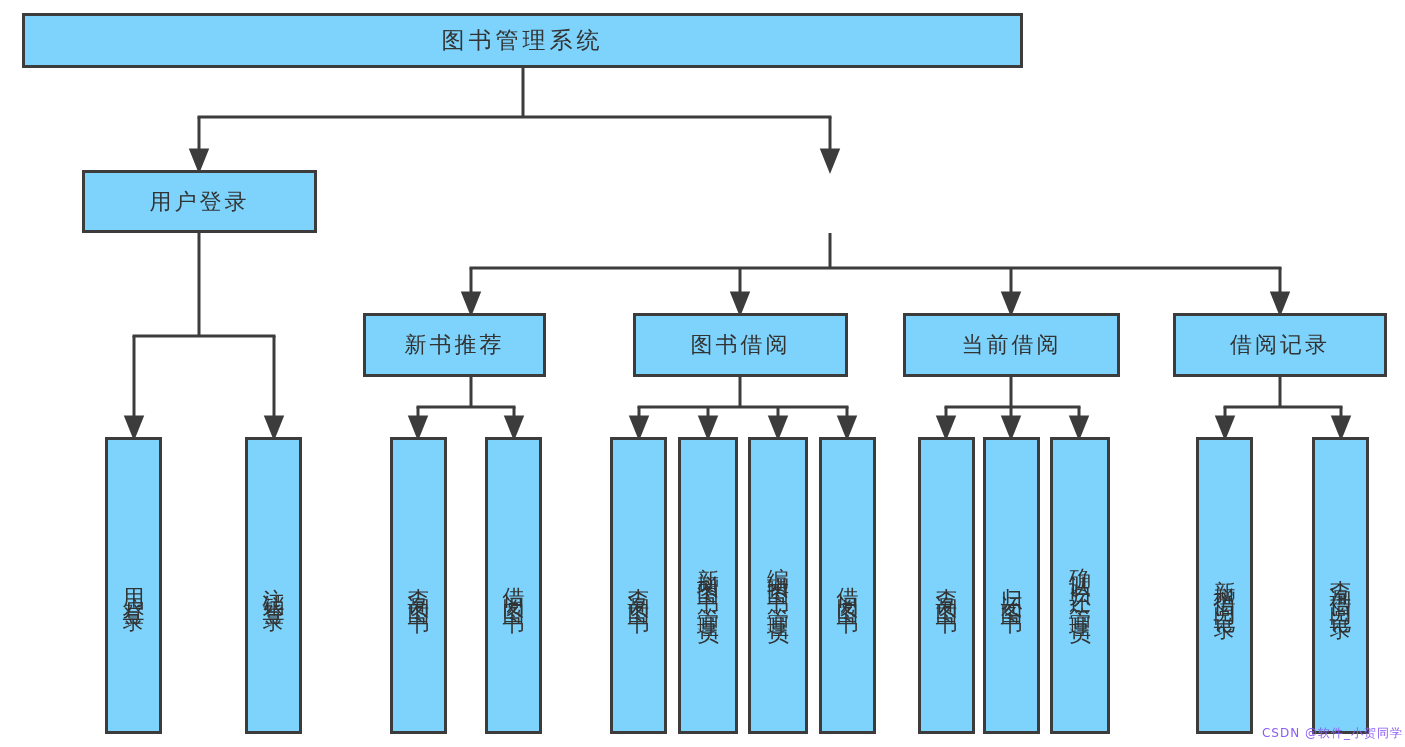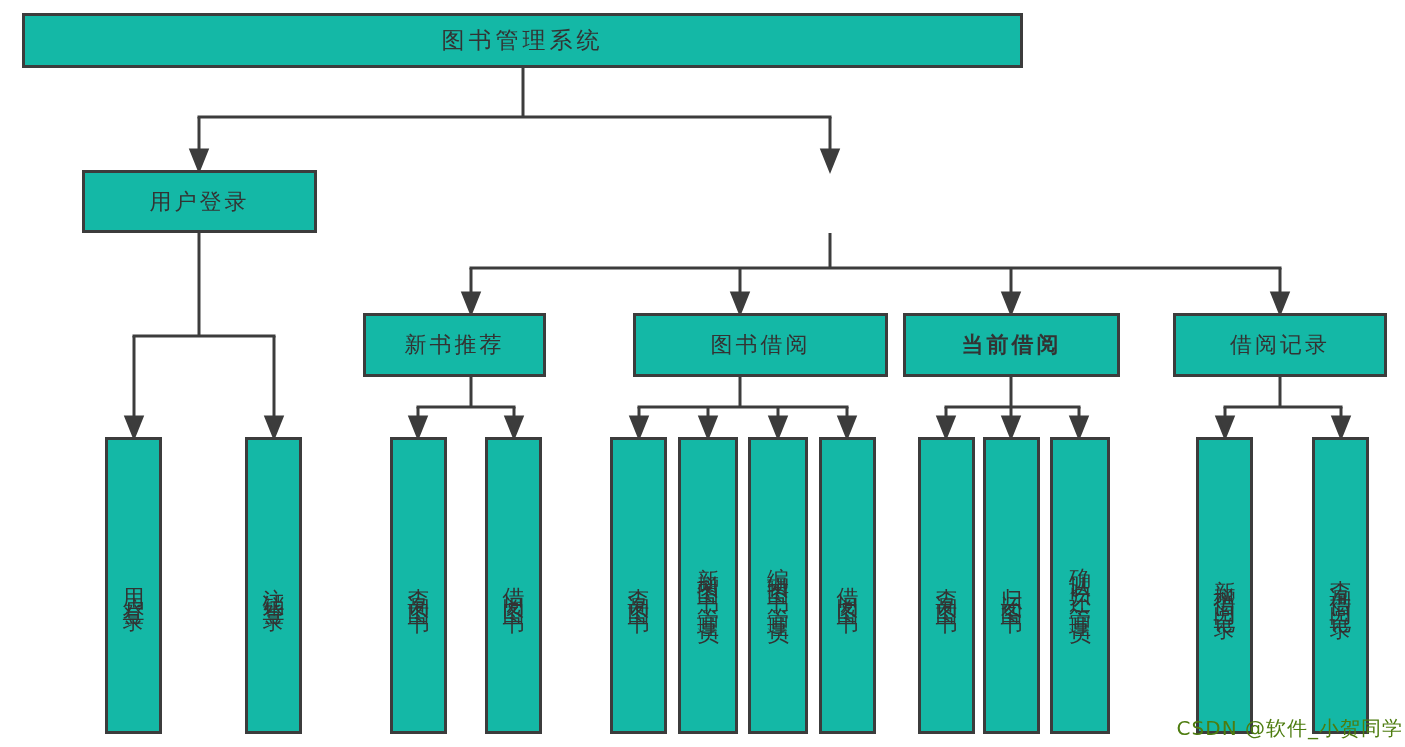--- a/index.html
+++ b/index.html
@@ -8,21 +8,21 @@
     width:1405px;height:747px;
     background:#ffffff;
     font-family:"DejaVu Sans",sans-serif;
     overflow:hidden;
   }
   svg.connectors{position:absolute;left:0;top:0;}
   .box{
     position:absolute;
     box-sizing:border-box;
     border:3px solid #3c3c3c;
-    background:#14b8a6;
+    background:#7dd3fc;
     display:flex;
     align-items:center;
     justify-content:center;
     color:#333333;
     font-size:22px;
     letter-spacing:3px;
     white-space:nowrap;
   }
   .root{left:22px;top:13px;width:1001px;height:55px;font-size:23px;letter-spacing:4px;}
   .lvl2{top:170px;height:63px;width:235px;}
@@ -32,22 +32,22 @@
     writing-mode:vertical-rl;
     text-orientation:mixed;
     letter-spacing:8px;
     line-height:1.1;
     font-size:22px;
     color:#333333;
   }
   .watermark{
     position:absolute;
     right:2px;bottom:5px;
-    font-size:20px;
-    color:#4d7c0f;
+    font-size:12px;
+    color:#8b5cf6;
     letter-spacing:1px;
   }
 </style>
 </head>
 <body>
 
 <div class="canvas">
 
   <svg class="connectors" width="1405" height="747">
     <g stroke="#3c3c3c" stroke-width="3" fill="#3c3c3c">
@@ -117,24 +117,24 @@
     <span>图书管理系统</span>
   </div>
 
   <div class="box lvl2" style="left:82px;">
     <span>用户登录</span>
   </div>
 
   <div class="box lvl3" style="left:363px;width:183px;">
     <span>新书推荐</span>
   </div>
-  <div class="box lvl3" style="left:633px;width:255px;">
+  <div class="box lvl3" style="left:633px;width:215px;">
     <span>图书借阅</span>
   </div>
-  <div class="box lvl3" style="left:903px;width:217px;font-weight:bold;">
+  <div class="box lvl3" style="left:903px;width:217px;">
     <span>当前借阅</span>
   </div>
   <div class="box lvl3" style="left:1173px;width:214px;">
     <span>借阅记录</span>
   </div>
 
   <div class="box leaf" style="left:105px;">
     <span class="vtext">用户登录</span>
   </div>
   <div class="box leaf" style="left:245px;">

